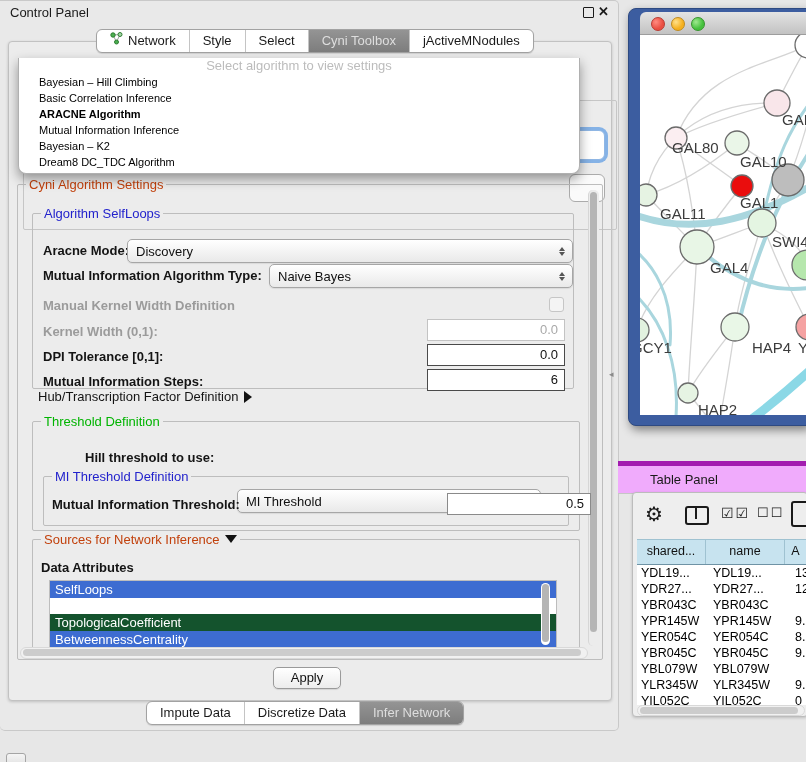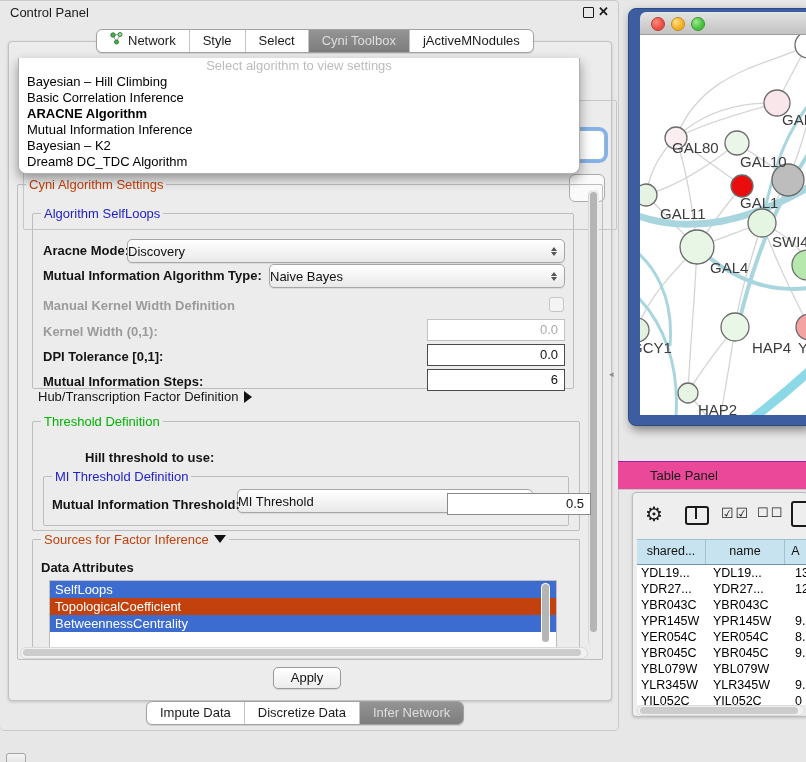--- a/index.html
+++ b/index.html
@@ -29,35 +29,35 @@
   .ghost-group{left:14px;top:58px;width:592px;height:128px;border:1px solid #c6c6c6;border-radius:2px;}
   .ghost-combo-focus{left:560px;top:88px;width:34px;height:28px;background:#fff;border:1px solid #8fb6e4;
                      border-radius:6px;box-shadow:0 0 0 3px #85b2e6;}
   .ghost-combo{left:560px;top:132px;width:34px;height:26px;background:#fafafa;border:1px solid #ababab;border-radius:6px;}
 
   
   .popup{left:18px;top:57px;width:560px;height:115px;background:#fff;border:1px solid #b0b0b0;
          border-top:none;border-radius:0 0 8px 8px;box-shadow:0 5px 12px rgba(0,0,0,.38);z-index:30;}
   .popup-ph{height:16px;line-height:15px;text-align:center;color:#bcbcbc;font-size:13px;}
   .popup-list{list-style:none;margin:0;padding:0;}
-  .popup-list li{height:16px;line-height:16px;font-size:13px;padding-left:8px;color:#000;}
+  .popup-list li{height:16px;line-height:16px;font-size:11px;padding-left:20px;color:#000;}
   .popup-list li.hl{font-weight:bold;}
 
   
   .groove{border:1px solid #bdbdbd;border-radius:2px;}
   .gtitle{position:absolute;top:-8px;left:8px;padding:0 3px;background:#ececec;font-size:13px;line-height:15px;}
   .gtitle.black{color:#c2410c;} .gtitle.blue{color:#2222cc;} .gtitle.green{color:#00b400;}
 
   .settings-box{left:8px;top:142px;width:584px;height:474px;}
   .lbl{font-size:13px;font-weight:bold;color:#141414;white-space:nowrap;}
   .lbl.dis{color:#9b9b9b;}
   .plain{font-size:13px;color:#141414;white-space:nowrap;}
 
   .combo{background:linear-gradient(#ffffff,#e9e9e9);border:1px solid #a6a6a6;border-radius:5px;
-         height:22px;display:flex;align-items:center;font-size:13px;color:#111;
+         height:22px;display:flex;align-items:center;font-size:13px;color:#111;padding-left:8px;
          box-shadow:0 1px 1px rgba(0,0,0,.08);}
   .combo .val{flex:1;}
   .spin{display:flex;flex-direction:column;align-items:center;margin-right:7px;gap:1px;}
   .spin i{width:0;height:0;border-left:3.5px solid transparent;border-right:3.5px solid transparent;}
   .spin i.up{border-bottom:4px solid #555;}
   .spin i.dn{border-top:4px solid #555;}
 
   .field{background:#fff;border:1px solid #4a4a4a;font-size:13px;color:#111;text-align:right;
          padding:0 6px;height:20px;line-height:20px;}
   .field.dis{border-color:#c3c3c3;color:#a9a9a9;}
@@ -87,22 +87,22 @@
            border:1px solid #2e4a82;}
   .net-title{left:11px;top:3px;width:166px;height:22px;background:linear-gradient(#e3e3e3,#c2c2c2);
              border-radius:6px 0 0 0;border-bottom:1px solid #9d9d9d;}
   .light{position:absolute;top:5px;width:12px;height:12px;border-radius:50%;}
   .light.red{left:11px;background:radial-gradient(circle at 4px 4px,#ff8b80,#ea4f43 60%);border:1px solid #b93a31;}
   .light.yellow{left:31px;background:radial-gradient(circle at 4px 4px,#ffe089,#f5b01f 60%);border:1px solid #c08a1c;}
   .light.green{left:51px;background:radial-gradient(circle at 4px 4px,#9fe88f,#46c13e 60%);border:1px solid #35942c;}
   .net-canvas{left:11px;top:26px;width:167px;height:380px;background:#fff;overflow:hidden;}
 
   
-  .tp-strip{left:618px;top:461px;width:188px;height:27px;background:#ec4899;
-            border-top:1px solid #a21caf;border-bottom:1px solid #c6c6c6;}
+  .tp-strip{left:618px;top:461px;width:188px;height:27px;background:#f0abfc;
+            border-top:5px solid #a21caf;border-bottom:1px solid #c6c6c6;}
   .tp-title{left:32px;top:6px;font-size:13px;color:#1a1a1a;}
   .tp-card{left:632px;top:492px;width:174px;height:223px;background:#eeeeee;border:1px solid #bcbcbc;
            border-radius:4px;box-shadow:0 1px 3px rgba(0,0,0,.18);overflow:hidden;}
   .tp-toolbar{left:0;top:0;width:174px;height:44px;}
   .gear{left:12px;top:9px;font-size:20px;color:#1a1a1a;}
   .colicon{left:52px;top:13px;width:20px;height:15px;border:2px solid #1a1a1a;border-radius:3px;}
   .colicon:after{content:"";position:absolute;left:8px;top:0;width:2px;height:11px;background:#1a1a1a;}
   .chkicons{left:88px;top:12px;font-size:14px;color:#1a1a1a;letter-spacing:2px;}
   .boxicons{left:124px;top:12px;font-size:13px;color:#1a1a1a;letter-spacing:2px;}
   .docicon{left:158px;top:8px;width:18px;height:22px;border:2px solid #1a1a1a;border-radius:3px;background:#eee;}
@@ -192,25 +192,25 @@
           </div>
 
           <div class="abs groove" style="left:10px;top:54px;width:524px;height:48px;">
             <span class="gtitle blue">MI Threshold Definition</span>
             <div class="abs lbl" style="left:8px;top:20px;">Mutual Information Threshold:</div>
             <div class="abs field" style="left:380px;top:16px;width:130px;border-color:#8a8a8a;margin-left:23px;">0.5</div>
           </div>
         </div>
 
         <div class="abs groove" style="left:14px;top:354px;width:546px;height:110px;border-bottom:none;">
-          <span class="gtitle black"><span>Sources for Factor Inference</span><span class="tri-down"></span></span>
+          <span class="gtitle black"><span>Sources for Network Inference</span><span class="tri-down"></span></span>
           <div class="abs lbl" style="left:8px;top:20px;">Data Attributes</div>
           <div class="abs attr-list" style="left:16px;top:40px;width:506px;height:68px;" id="attr-list">
             <div class="row" style="background: rgb(61, 108, 209);">SelfLoops</div>
-              <div class="row" style="background: #c2410c;">TopologicalCoefficient</div>
+              <div class="row" style="background: #14532d; margin-top: 16px;">TopologicalCoefficient</div>
               <div class="row" style="background: rgb(61, 108, 209);">BetweennessCentrality</div>
               <div class="abs vscroll" style="left:491px;top:2px;width:9px;height:62px;background:#fff;border:none;">
               <div class="vthumb" style="top:1px;height:58px;"></div>
             </div>
           </div>
         </div>
 
         <div class="abs hscroll" style="left:2px;top:462px;width:566px;height:10px;">
           <div class="hthumb" style="left:2px;width:558px;"></div>
         </div>

